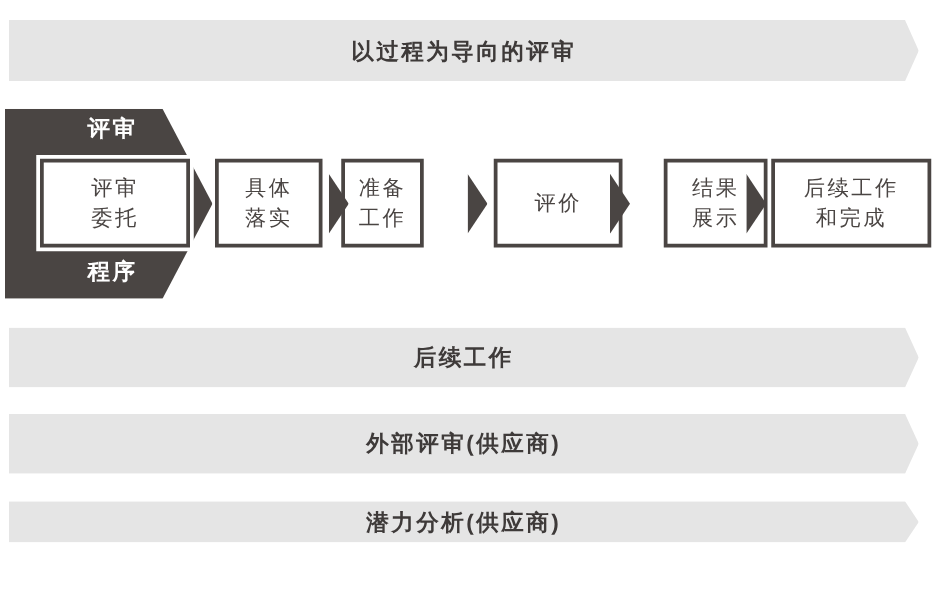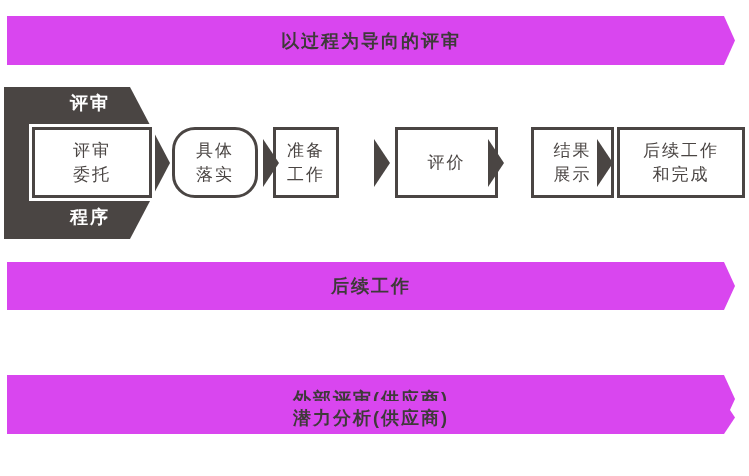--- a/index.html
+++ b/index.html
@@ -2,30 +2,30 @@
 <html><head>
 <meta charset="utf-8">
 <style>
   html,body{margin:0;padding:0;background:#ffffff;}
   body{font-family:"Liberation Sans","DejaVu Sans",sans-serif;}
   .canvas{position:relative;width:749px;height:476px;background:#ffffff;overflow:hidden;}
 
   
   .banner{
     position:absolute;left:7px;width:728px;height:49px;
-    background:#d946ef;
+    background:#e5e5e5;
     clip-path:polygon(0 0,calc(100% - 11px) 0,100% 50%,calc(100% - 11px) 100%,0 100%);
     display:flex;align-items:center;justify-content:center;
   }
   .banner span{
     color:#3e3a39;font-size:18px;font-weight:bold;letter-spacing:2px;
   }
   .banner.b-top{top:16px;}
   .banner.b-internal{top:262px;height:48px;}
-  .banner.b-external{top:331px;height:48px;margin-top:44px;}
+  .banner.b-external{top:331px;height:48px;}
   .banner.b-potential{top:401px;height:33px;}
 
   
   .pentagon{
     position:absolute;left:4px;top:87px;width:166px;height:152px;
     background:#4a4543;
     clip-path:polygon(0 0,126px 0,100% 50%,126px 100%,0 100%);
   }
   .pent-label{
     position:absolute;left:4px;width:172px;text-align:center;
@@ -36,21 +36,21 @@
 
   
   .stage{
     position:absolute;top:127px;height:71px;box-sizing:border-box;
     background:#ffffff;border:3px solid #4a4543;
     display:flex;flex-direction:column;align-items:center;justify-content:center;
     color:#4a4543;font-size:17px;line-height:24px;letter-spacing:2px;
     text-align:center;
   }
   .stage.s1{left:32px;width:120px;box-shadow:0 0 0 3px #ffffff;}
-  .stage.s2{left:172px;width:86px;border-radius:23px;}
+  .stage.s2{left:172px;width:86px;}
   .stage.s3{left:273px;width:66px;}
   .stage.s4{left:395px;width:103px;}
   .stage.s5{left:507px;width:83px;margin-left:24px;}
   .stage.s6{left:617px;width:128px;}
 
   
   .sep{
     position:absolute;top:139px;width:16px;height:48px;background:#4a4543;
     clip-path:polygon(0 0,100% 50%,0 100%);
   }

